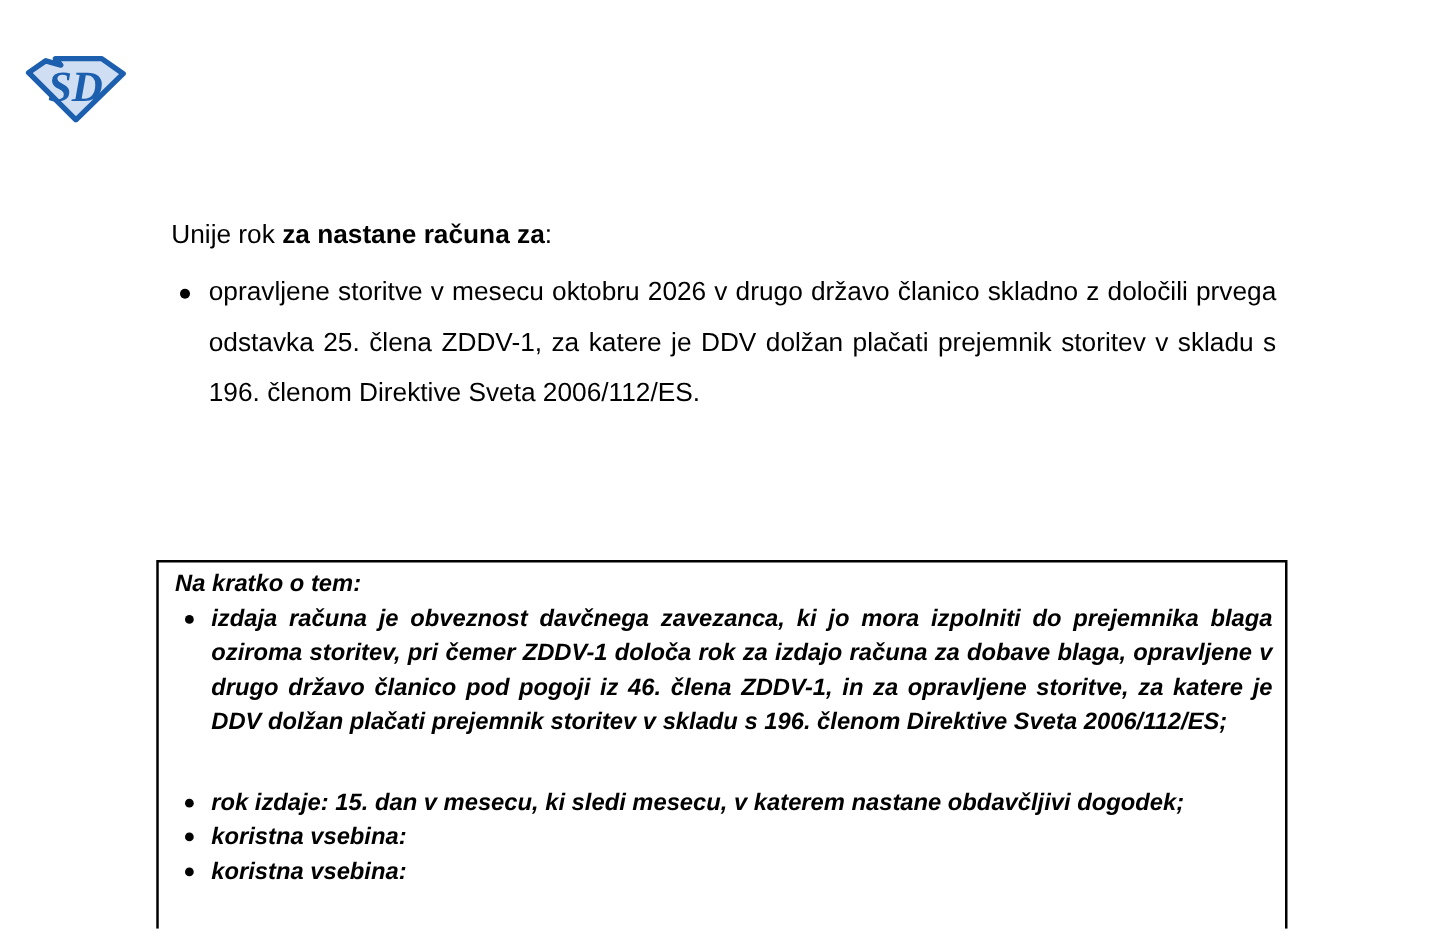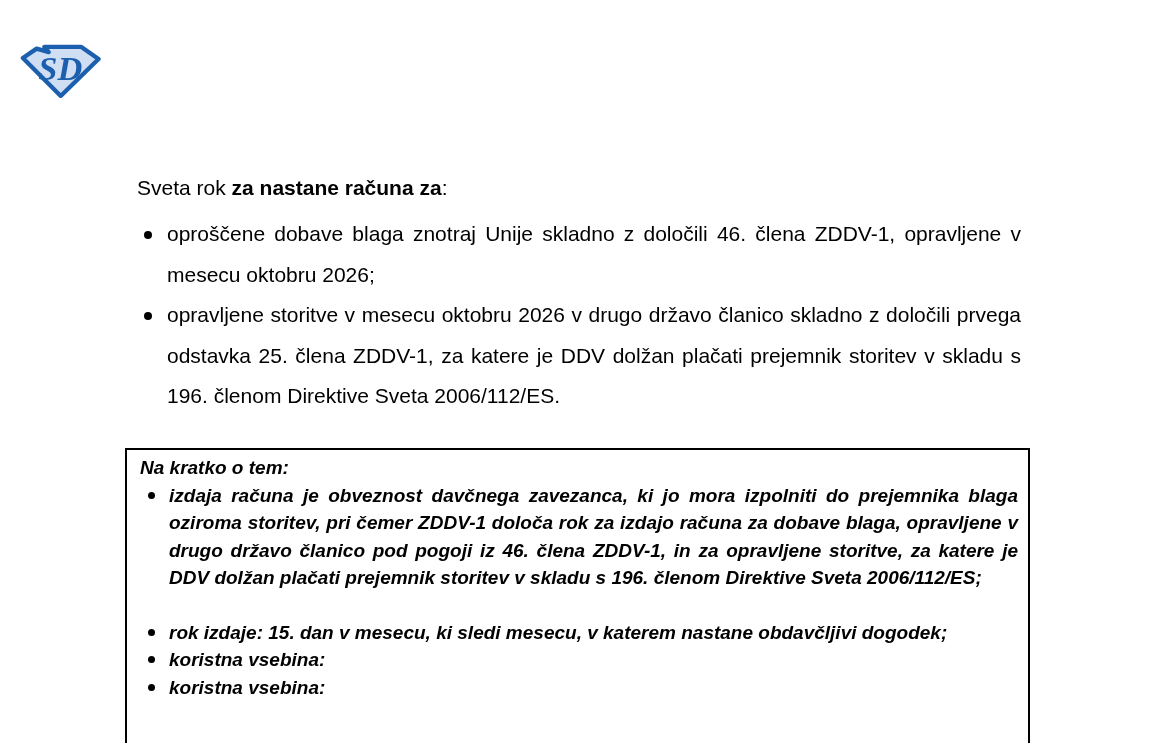--- a/index.html
+++ b/index.html
@@ -87,43 +87,39 @@
   }
   .box-list li .dot {
     position: absolute;
     left: 8px;
     top: 10px;
     width: 7px;
     height: 7px;
     border-radius: 50%;
     background: #000000;
   }
-  .box-list li.gap-before { margin-top: 27px; }
+  .box-list li.gap-before { margin-top: 37px; }
 </style>
 </head>
 <body>
 
 <div class="page">
 
   <div class="logo">
     <svg viewBox="0 0 100 62" width="86" height="54">
       <polygon points="8,16 24,5 38,9 33,3 76,3 96,17 52,60" fill="#cfdef2" stroke="#1c5fae" stroke-width="5" stroke-linejoin="round"></polygon>
       <text x="26" y="42" font-family="Liberation Serif, DejaVu Serif, serif" font-size="40" font-weight="bold" font-style="italic" fill="#1c5fae">SD</text>
     </svg>
   </div>
 
   <div class="heading">
-    <span>Sveta rok </span><span class="bold">za nastane računa za</span><span>:</span>
+    <span>Unije rok </span><span class="bold">za nastane računa za</span><span>:</span>
   </div>
 
   <ul class="intro-list">
-    <li>
-      <span class="dot"></span>
-      <span>oproščene dobave blaga znotraj Unije skladno z določili 46. člena ZDDV-1, opravljene v mesecu oktobru 2026;</span>
-    </li>
     <li>
       <span class="dot"></span>
       <span>opravljene storitve v mesecu oktobru 2026 v drugo državo članico skladno z določili prvega odstavka 25. člena ZDDV-1, za katere je DDV dolžan plačati prejemnik storitev v skladu s 196. členom Direktive Sveta 2006/112/ES.</span>
     </li>
   </ul>
 
   <div class="summary-box">
     <div class="box-title">Na kratko o tem:</div>
     <ul class="box-list">
       <li>

